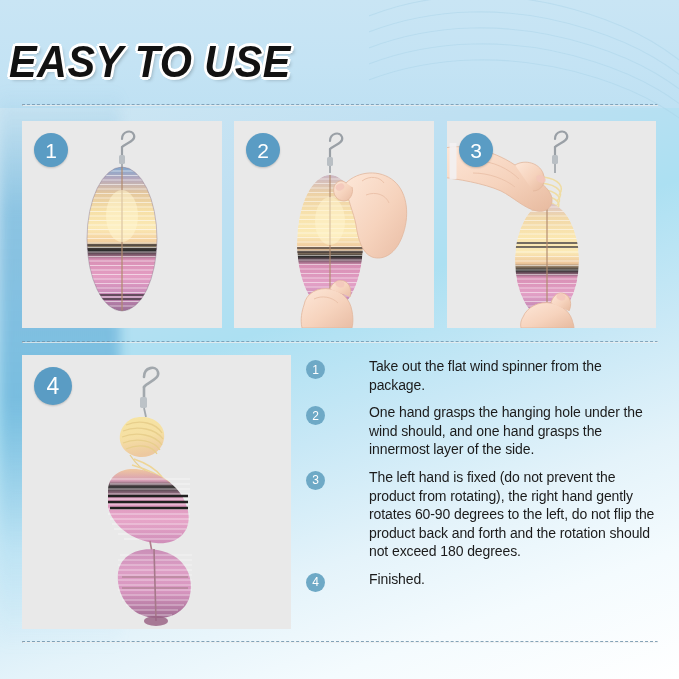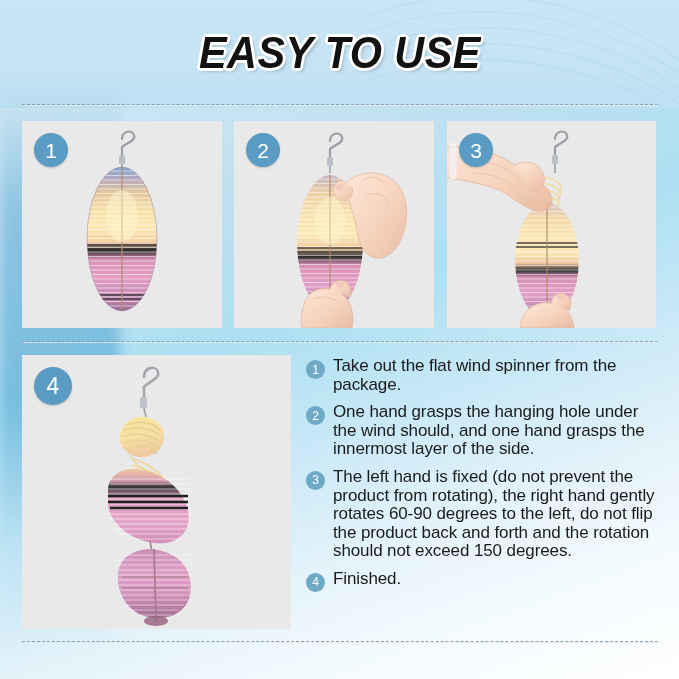--- a/index.html
+++ b/index.html
@@ -36,22 +36,21 @@
   }
   .bg-wash-top {
     position:absolute; left:0; top:0; width:679px; height:108px;
     background:linear-gradient(180deg,#c9e5f4 0%, #c4e3f4 60%, #bfe1f3 100%);
     pointer-events:none;
   }
   .waves { position:absolute; right:-10px; top:-20px; width:320px; height:150px; opacity:.5; pointer-events:none; }
 
   
   .title-wrap {
-    position:absolute; left:0; top:28px; width:679px; height:58px;
-    text-align:center;
+    position:absolute; left:0; top:37px; width:679px; height:58px;
   }
   .title {
     display:inline-block;
     font-family:"Liberation Sans", sans-serif;
     font-weight:bold; font-style:italic;
     font-size:44px; letter-spacing:.5px;
     color:#121212;
     transform:scaleX(.94);
     text-shadow:
       -2px 0 0 #fff, 2px 0 0 #fff, 0 -2px 0 #fff, 0 2px 0 #fff,
@@ -116,24 +115,25 @@
     border-radius:50%;
     background:#6ea9c6;
     color:#fff;
     font-size:12px;
     display:flex; align-items:center; justify-content:center;
     line-height:1;
     margin-top:3px;
     margin-right:8px;
   }
   .instr-text {
-    font-size:17px;
+    font-size:14px;
     line-height:18.6px;
     color:#1b1b1b;
     letter-spacing:-0.1px;
+    margin-left:36px;
   }
 </style>
 </head>
 <body>
 
 <div id="stage">
 
   <div class="bg-wash-top"></div>
   <div class="bg-wash-left"></div>
 
@@ -529,21 +529,21 @@
       <span class="instr-text">Take out the flat wind spinner from the package.</span>
     </div>
 
     <div class="instr-item">
       <span class="instr-badge">2</span>
       <span class="instr-text">One hand grasps the hanging hole under the wind should, and one hand grasps the innermost layer of the side.</span>
     </div>
 
     <div class="instr-item">
       <span class="instr-badge">3</span>
-      <span class="instr-text">The left hand is fixed (do not prevent the product from rotating), the right hand gently rotates 60-90 degrees to the left, do not flip the product back and forth and the rotation should not exceed 150 degrees.</span>
+      <span class="instr-text">The left hand is fixed (do not prevent the product from rotating), the right hand gently rotates 60-90 degrees to the left, do not flip the product back and forth and the rotation should not exceed 180 degrees.</span>
     </div>
 
     <div class="instr-item">
       <span class="instr-badge">4</span>
       <span class="instr-text">Finished.</span>
     </div>
 
   </div>
 
   <hr class="rule rule-bottom">

